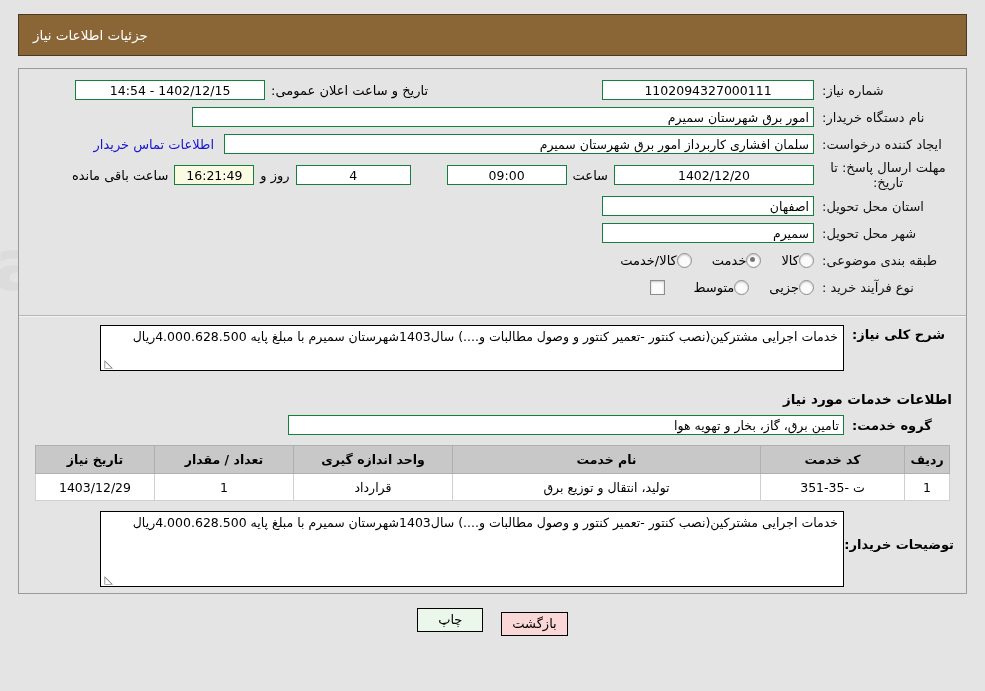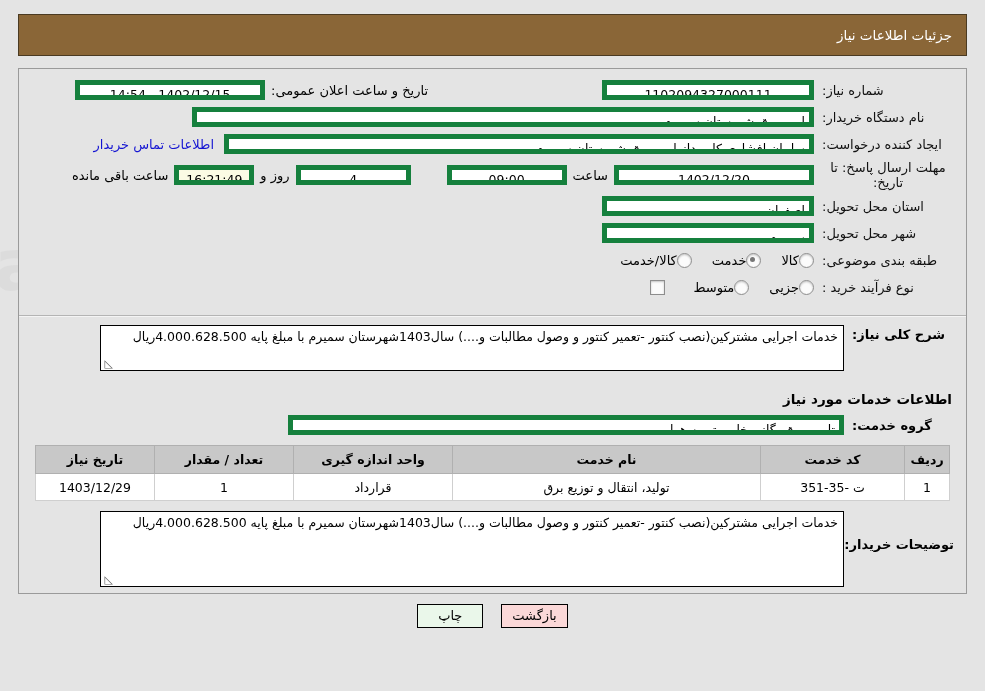--- a/index.html
+++ b/index.html
@@ -29,21 +29,21 @@
   }
 
   
   .header-bar {
     margin: 14px 18px 0 18px;
     height: 42px;
     background: #8a6637;
     border: 1px solid #4a3a22;
     display: flex;
     align-items: center;
-    justify-content: flex-start;
+    justify-content: flex-end;
     padding: 16px 14px;
     box-sizing: border-box;
     position: relative;
     z-index: 2;
   }
   .header-title {
     color: #ffffff;
     font-size: 13.5px;
     letter-spacing: .2px;
   }
@@ -86,21 +86,21 @@
     box-sizing: border-box;
   }
   .lbl-w {
     width: 140px;
     flex: 0 0 140px;
   }
 
   
   .box {
     background: #ffffff;
-    border: 5px solid #15803d;
+    border: 1px solid #15803d;
     height: 20px;
     line-height: 19px;
     font-size: 12.5px;
     padding: 0 4px;
     box-sizing: border-box;
     text-align: right;
     overflow: hidden;
     white-space: nowrap;
     color: #000;
     font-family: "DejaVu Sans", "Liberation Sans", sans-serif;
@@ -285,21 +285,21 @@
     min-width: 66px;
     font-size: 13px;
     line-height: 22px;
     text-align: center;
     padding: 0 10px;
     box-sizing: border-box;
     cursor: pointer;
     font-family: "DejaVu Sans", "Liberation Sans", sans-serif;
   }
   .btn-print { background: #eaf7ea; }
-  .btn-back  { background: #fbd8d8; }
+  .btn-back  { background: #fbd8d8; margin-top: 8px; }
 </style>
 </head>
 <body>
 
 <svg class="watermark" viewBox="0 0 985 260" xmlns="http://www.w3.org/2000/svg">
   <g opacity="0.30">
     <path d="M215 10 L300 40 L300 120 Q300 175 215 215 Q130 175 130 120 L130 40 Z" fill="none" stroke="#e3b9b9" stroke-width="13"></path>
     <path d="M172 105 L205 140 L262 75" fill="none" stroke="#e3b9b9" stroke-width="13" stroke-linecap="round" stroke-linejoin="round"></path>
   </g>
   <g opacity="0.26" fill="#c9c9c9" font-family="DejaVu Sans, Liberation Sans, sans-serif" font-size="72" font-weight="bold">

